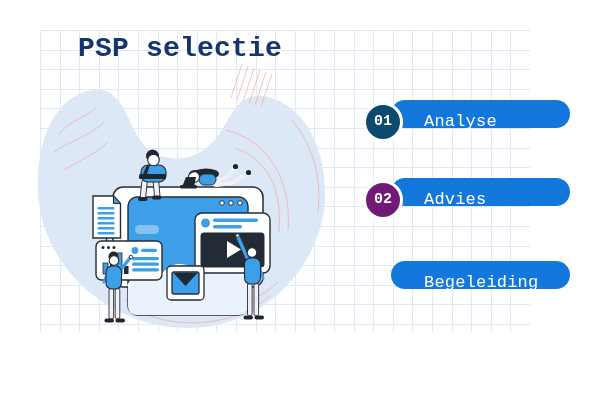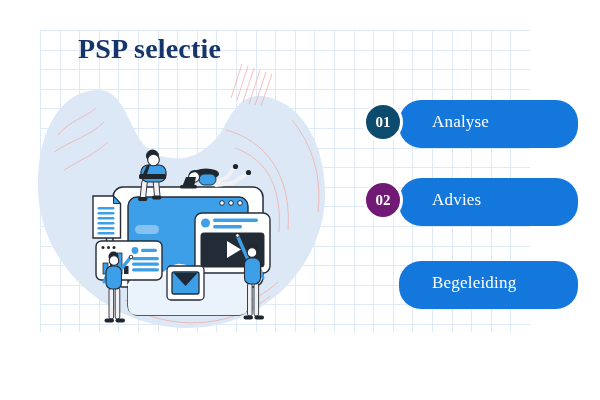--- a/index.html
+++ b/index.html
@@ -1,29 +1,29 @@
 <!DOCTYPE html>
 <html><head>
 <meta charset="utf-8">
 <style>
   html,body{margin:0;padding:0;background:#fff;}
   .stage{position:relative;width:600px;height:400px;background:#fff;overflow:hidden;
-         font-family:Liberation Serif, serif;}
+         font-family:Liberation Mono, monospace;}
   .grid{position:absolute;left:40px;top:30px;width:490px;height:302px;
         background-image:
           repeating-linear-gradient(to right,#d9e7f7 0,#d9e7f7 1px,transparent 1px,transparent 19.6px),
           repeating-linear-gradient(to bottom,#d9e7f7 0,#d9e7f7 1px,transparent 1px,transparent 19.6px);
         opacity:.85;}
   .title{position:absolute;left:78px;top:33px;margin:0;z-index:3;
          font-size:28px;font-weight:700;color:#16356b;letter-spacing:.2px;}
   .illustration{position:absolute;left:30px;top:60px;z-index:2;}
   .steps{position:absolute;left:0;top:0;width:600px;height:400px;z-index:3;}
   .step{position:absolute;left:363px;width:207px;height:46px;cursor:pointer;}
   .step-1{top:99px;} .step-2{top:177px;} .step-3{top:260px;}
-  .pill{position:absolute;left:36px;top:1px;width:179px;height:48px;border-radius:22px;
+  .pill{position:absolute;left:28px;top:1px;width:179px;height:28px;border-radius:22px;
         background:#1477db;}
   .pill span{display:block;line-height:44px;padding-left:33px;color:#fff;font-size:17px;
         letter-spacing:.2px;}
   .badge{position:absolute;left:0;top:3px;width:34px;height:34px;border:3px solid #fff;
         border-radius:50%;color:#fff;font-size:15px;font-weight:700;text-align:center;
         line-height:34px;z-index:2;}
 </style>
 </head>
 <body>
 

